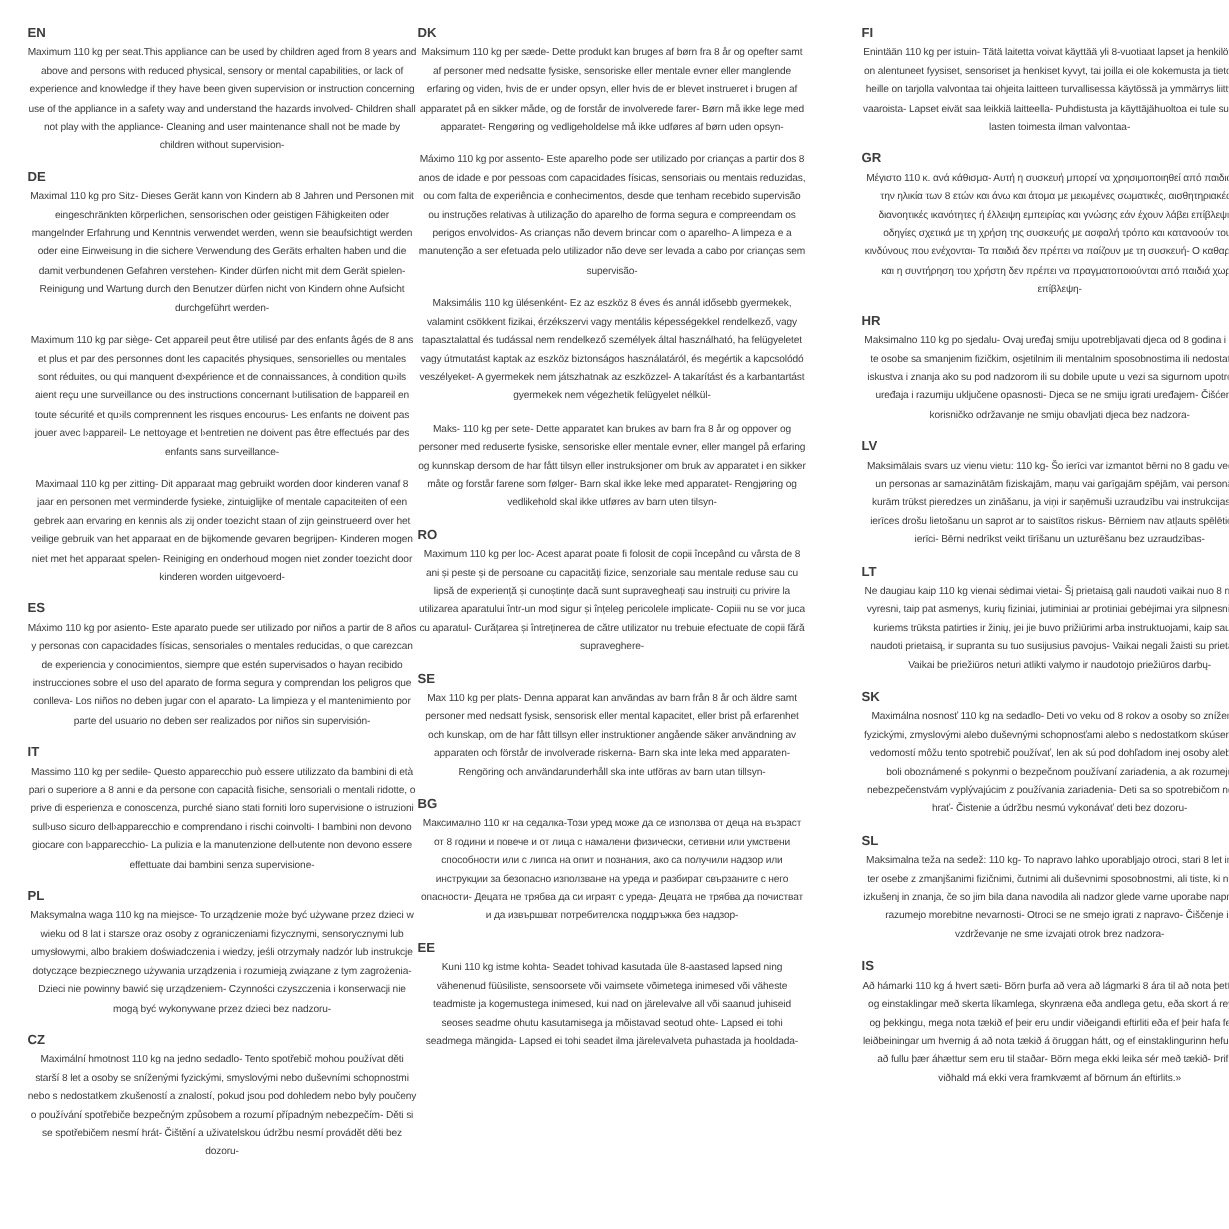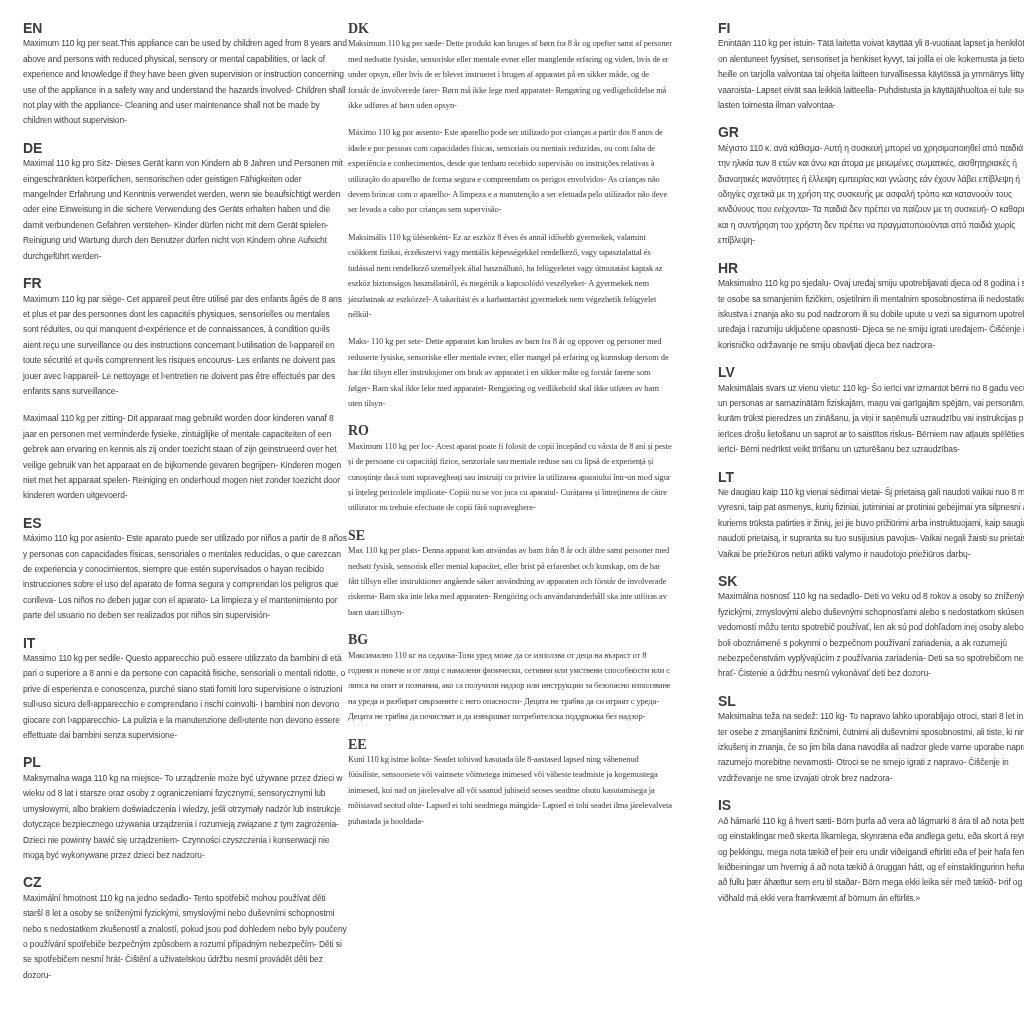--- a/index.html
+++ b/index.html
@@ -18,54 +18,53 @@
     width: 1024px;
     height: 1024px;
     overflow: hidden;
     background: #ffffff;
   }
   .col {
     position: absolute;
     top: 21px;
   }
   #col-1 { left: 23px;  width: 324px; }
-  #col-2 { left: 348px; width: 324px; font-family: Liberation Serif, serif; }
+  #col-2 { left: 348px; width: 324px; }
   #col-3 { left: 718px; width: 330px; }
   .section {
     margin: 0 0 12px 0;
   }
   .lang-code {
-    font-size: 14px;
+    font-size: 11px;
     font-weight: bold;
     line-height: 15.4px;
     letter-spacing: -0.05px;
   }
   .lang-text {
     font-size: 8.5px;
     font-weight: normal;
     line-height: 15.4px;
     letter-spacing: -0.12px;
-    text-align: left;
+    text-align: center;
   }
 </style>
 </head>
 <body>
 
 <div class="page">
   <div class="col" id="col-1">
       <div class="section">
         <div class="lang-code">EN</div>
         <div class="lang-text">Maximum 110 kg per seat.This appliance can be used by children aged from 8 years and above and persons with reduced physical, sensory or mental capabilities, or lack of experience and knowledge if they have been given supervision or instruction concerning use of the appliance in a safety way and understand the hazards involved- Children shall not play with the appliance- Cleaning and user maintenance shall not be made by children without supervision-</div>
       </div>
       <div class="section">
         <div class="lang-code">DE</div>
         <div class="lang-text">Maximal 110 kg pro Sitz- Dieses Gerät kann von Kindern ab 8 Jahren und Personen mit eingeschränkten körperlichen, sensorischen oder geistigen Fähigkeiten oder mangelnder Erfahrung und Kenntnis verwendet werden, wenn sie beaufsichtigt werden oder eine Einweisung in die sichere Verwendung des Geräts erhalten haben und die damit verbundenen Gefahren verstehen- Kinder dürfen nicht mit dem Gerät spielen- Reinigung und Wartung durch den Benutzer dürfen nicht von Kindern ohne Aufsicht durchgeführt werden-</div>
       </div>
       <div class="section">
-        <div class="lang-code">FR</div>
         <div class="lang-text">Maximum 110 kg par siège- Cet appareil peut être utilisé par des enfants âgés de 8 ans et plus et par des personnes dont les capacités physiques, sensorielles ou mentales sont réduites, ou qui manquent d›expérience et de connaissances, à condition qu›ils aient reçu une surveillance ou des instructions concernant l›utilisation de l›appareil en toute sécurité et qu›ils comprennent les risques encourus- Les enfants ne doivent pas jouer avec l›appareil- Le nettoyage et l›entretien ne doivent pas être effectués par des enfants sans surveillance-</div>
       </div>
       <div class="section">
         <div class="lang-text">Maximaal 110 kg per zitting- Dit apparaat mag gebruikt worden door kinderen vanaf 8 jaar en personen met verminderde fysieke, zintuiglijke of mentale capaciteiten of een gebrek aan ervaring en kennis als zij onder toezicht staan of zijn geinstrueerd over het veilige gebruik van het apparaat en de bijkomende gevaren begrijpen- Kinderen mogen niet met het apparaat spelen- Reiniging en onderhoud mogen niet zonder toezicht door kinderen worden uitgevoerd-</div>
       </div>
       <div class="section">
         <div class="lang-code">ES</div>
         <div class="lang-text">Máximo 110 kg por asiento- Este aparato puede ser utilizado por niños a partir de 8 años y personas con capacidades físicas, sensoriales o mentales reducidas, o que carezcan de experiencia y conocimientos, siempre que estén supervisados o hayan recibido instrucciones sobre el uso del aparato de forma segura y comprendan los peligros que conlleva- Los niños no deben jugar con el aparato- La limpieza y el mantenimiento por parte del usuario no deben ser realizados por niños sin supervisión-</div>
       </div>
       <div class="section">

